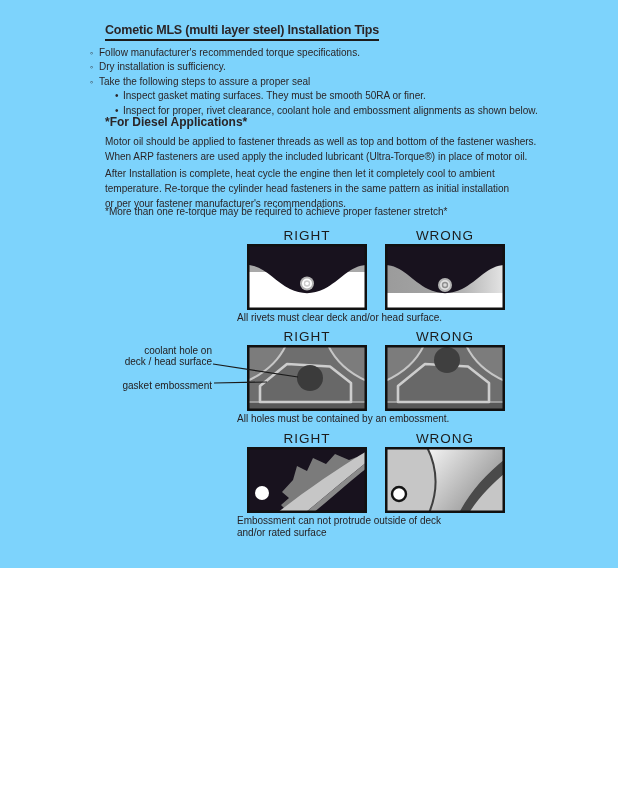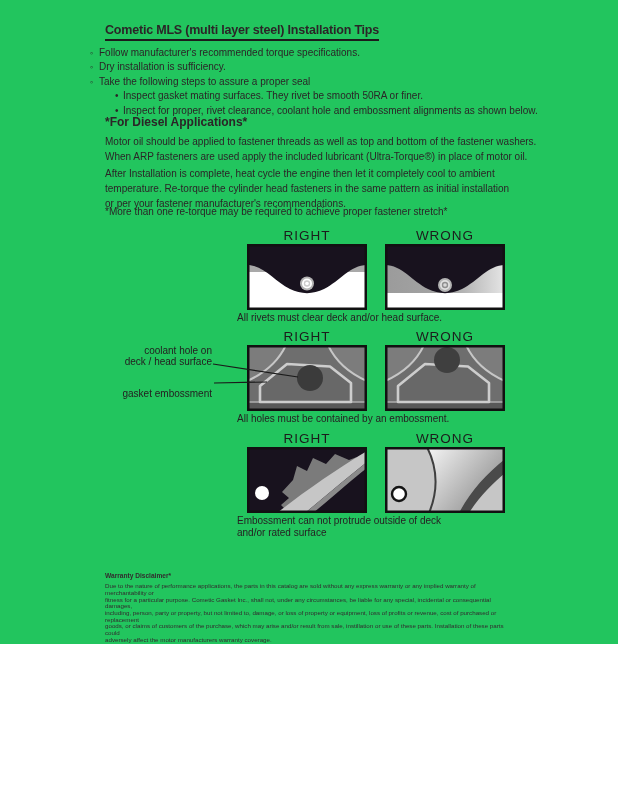--- a/index.html
+++ b/index.html
@@ -1,17 +1,17 @@
 <!DOCTYPE html>
 <html><head>
 <meta charset="utf-8">
 <style>
   html,body{margin:0;padding:0;background:#ffffff;}
   .page{
-    position:relative;width:618px;height:644px;background:#22c55e;overflow:hidden;
+    position:relative;width:618px;height:568px;background:#7dd3fc;overflow:hidden;
     font-family:"Liberation Sans",sans-serif;color:#2b2527;
   }
   .abs{position:absolute;}
   .doc-title{
     left:105px;top:23px;font-size:12.5px;font-weight:700;letter-spacing:-0.2px;
     border-bottom:2px solid #1c1c1c;padding-bottom:2px;white-space:nowrap;
   }
   .bullets{left:90px;top:46px;width:480px;font-size:10px;line-height:14.4px;}
   .b-row{display:flex;align-items:flex-start;}
   .b-row.sub{margin-left:25px;}
@@ -27,21 +27,21 @@
   .fig{width:120px;padding-left:10px;}
   .fig-label{
     width:120px;text-align:center;font-size:13.5px;letter-spacing:1px;color:#1c1c1c;
     height:15px;line-height:15px;margin-bottom:1px;
   }
   .fig svg{display:block;}
   .caption{left:237px;font-size:10px;line-height:12px;color:#262123;white-space:pre-line;}
   .cap1{top:312px;} .cap2{top:413px;} .cap3{top:515px;}
   .ann{width:120px;text-align:right;font-size:10px;line-height:11px;color:#242021;white-space:pre-line;}
   .ann-coolant{left:92px;top:345px;}
-  .ann-emboss{left:92px;top:388px;}
+  .ann-emboss{left:92px;top:380px;}
   .leader{left:0;top:330px;pointer-events:none;z-index:5;}
   .warranty{left:105px;top:573px;width:414px;font-size:6.2px;line-height:6.7px;color:#322c2e;}
   .warranty h4{margin:0 0 3.5px 0;font-size:6.6px;font-weight:700;}
   .warranty p{margin:0 0 6px 0;white-space:pre-line;}
   .page-code{left:389px;top:759px;font-size:13px;color:#453f41;letter-spacing:0.2px;}
 </style>
 </head>
 <body>
 
 <div class="page">
@@ -56,21 +56,21 @@
     <div class="b-row">
       <span class="b-mark">◦</span>
       <span class="b-text">Dry installation is sufficiency.</span>
     </div>
     <div class="b-row">
       <span class="b-mark">◦</span>
       <span class="b-text">Take the following steps to assure a proper seal</span>
     </div>
     <div class="b-row sub">
       <span class="b-mark dot">•</span>
-      <span class="b-text">Inspect gasket mating surfaces.  They rivet be smooth 50RA or finer.</span>
+      <span class="b-text">Inspect gasket mating surfaces.  They must be smooth 50RA or finer.</span>
     </div>
     <div class="b-row sub">
       <span class="b-mark dot">•</span>
       <span class="b-text">Inspect for proper, rivet clearance, coolant hole and embossment alignments as shown below.</span>
     </div>
   </div>
 
   <div class="abs para p1">Motor oil should be applied to fastener threads as well as top and bottom of the fastener washers.
 When ARP fasteners are used apply the included lubricant (Ultra-Torque®) in place of motor oil.</div>
   <div class="abs diesel-h">*For Diesel Applications*</div>

